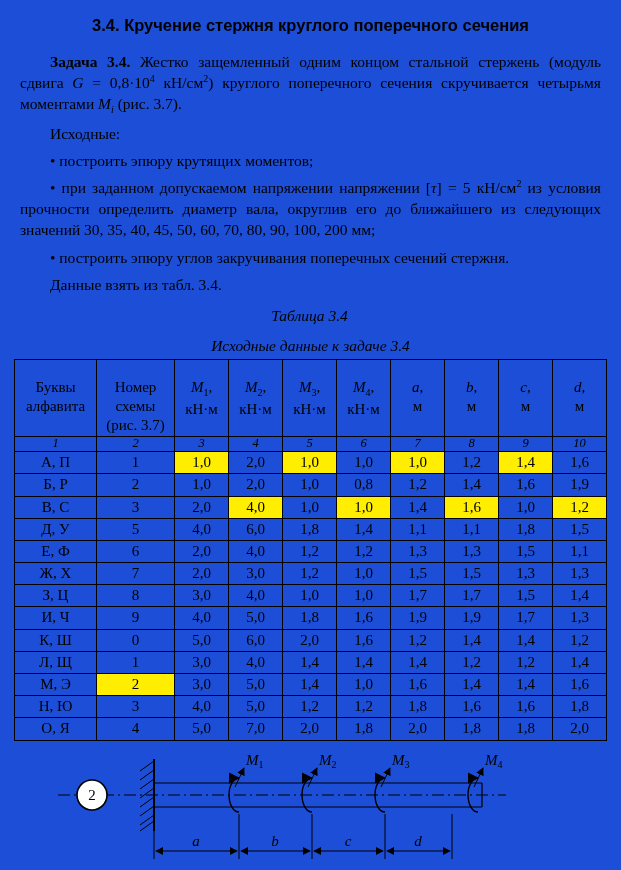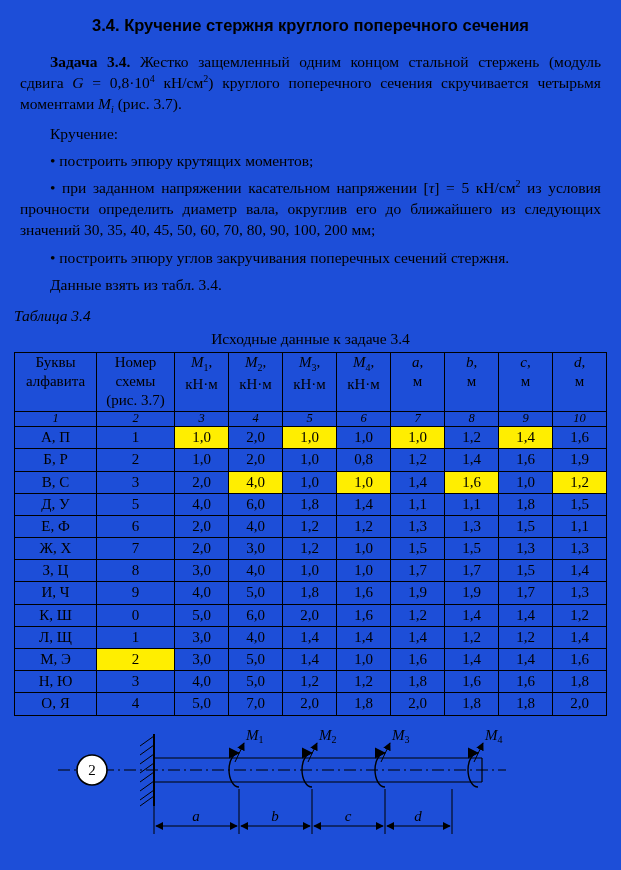--- a/index.html
+++ b/index.html
@@ -11,54 +11,54 @@
   }
   h1 {
     font-family: "Liberation Sans", sans-serif; font-size: 16.5px;
     font-weight: bold; text-align: center; margin: 8px 0 16px 0;
   }
   p { margin: 6px; line-height: 1.36; }
   .ind { text-indent: 30px; }
   .just { text-align: justify; }
   sup { font-size: 10px; }
   sub { font-size: 10px; }
-  .cap-r { text-align: left; font-style: italic; margin: 10px 2px 2px 0; }
-  .cap-c { text-align: center; margin: 0 0 3px 0; }
+  .cap-r { text-align: center; font-style: italic; margin: 10px 2px 9px 0; }
+  .cap-c { text-align: center; font-style: italic; margin: 0 0 3px 0; }
   table.data {
     border-collapse: collapse; width: 100%; table-layout: fixed;
     font-size: 15px;
   }
   table.data th, table.data td {
     border: 1px solid #000; text-align: center; vertical-align: middle;
     padding: 1px 2px; line-height: 1.28; font-weight: normal;
   }
-  table.data thead th { vertical-align: top; padding-top: 0; }
+  table.data thead th { vertical-align: top; padding-top: 18px; }
   tr.colnum td { font-style: italic; font-size: 12.5px; line-height: 1.1; padding: 0; }
   td.hl { background: var(--hl, #ffee00); }
   .figure { margin: 10px 0 0 40px; }
   svg text { font-family: "Liberation Serif", serif; font-size: 15px; fill: #000; }
   svg .it { font-style: italic; }
   svg .sub { font-size: 10px; }
   svg .ln { stroke: #000; stroke-width: 1.2; fill: none; }
   svg .thin { stroke: #000; stroke-width: 1; fill: none; }
   svg .thick { stroke: #000; stroke-width: 2; fill: none; }
   svg .cl { stroke: #000; stroke-width: 1; fill: none; stroke-dasharray: 12 4 2 4; }
   svg .arc { stroke: #000; stroke-width: 1.4; fill: none; }
 </style>
 </head>
 <body>
 
 <div class="page">
 
   <h1>3.4. Кручение стержня круглого поперечного сечения</h1>
 
   <p class="ind just"><span style="font-weight: bold;">Задача 3.4.</span><span> Жестко защемленный одним концом стальной стержень (модуль сдвига </span><span style="font-style: italic;">G</span><span> = 0,8·10</span><sup>4</sup><span> кН/см</span><sup>2</sup><span>) круглого поперечного сечения скручивается четырьмя моментами </span><span style="font-style: italic;">M</span><sub style="font-style: italic;">i</sub><span> (рис. 3.7).</span></p>
-  <p class="ind">Кручение:</p>
+  <p class="ind">Исходные:</p>
   <p class="ind just"><span>• построить эпюру крутящих моментов;</span></p>
-  <p class="ind just"><span>• при заданном напряжении касательном напряжении [</span><span style="font-style: italic;">τ</span><span>] = 5 кН/см</span><sup>2</sup><span> из условия прочности определить диаметр вала, округлив его до ближайшего из следующих значений 30, 35, 40, 45, 50, 60, 70, 80, 90, 100, 200 мм;</span></p>
+  <p class="ind just"><span>• при заданном допускаемом напряжении напряжении [</span><span style="font-style: italic;">τ</span><span>] = 5 кН/см</span><sup>2</sup><span> из условия прочности определить диаметр вала, округлив его до ближайшего из следующих значений 30, 35, 40, 45, 50, 60, 70, 80, 90, 100, 200 мм;</span></p>
   <p class="ind just"><span>• построить эпюру углов закручивания поперечных сечений стержня.</span></p>
   <p class="ind">Данные взять из табл. 3.4.</p>
 
   <p class="cap-r">Таблица 3.4</p>
   <p class="cap-c">Исходные данные к задаче 3.4</p>
 
   <table class="data">
     <colgroup>
       <col style="width:82px">
       <col style="width:78px">

